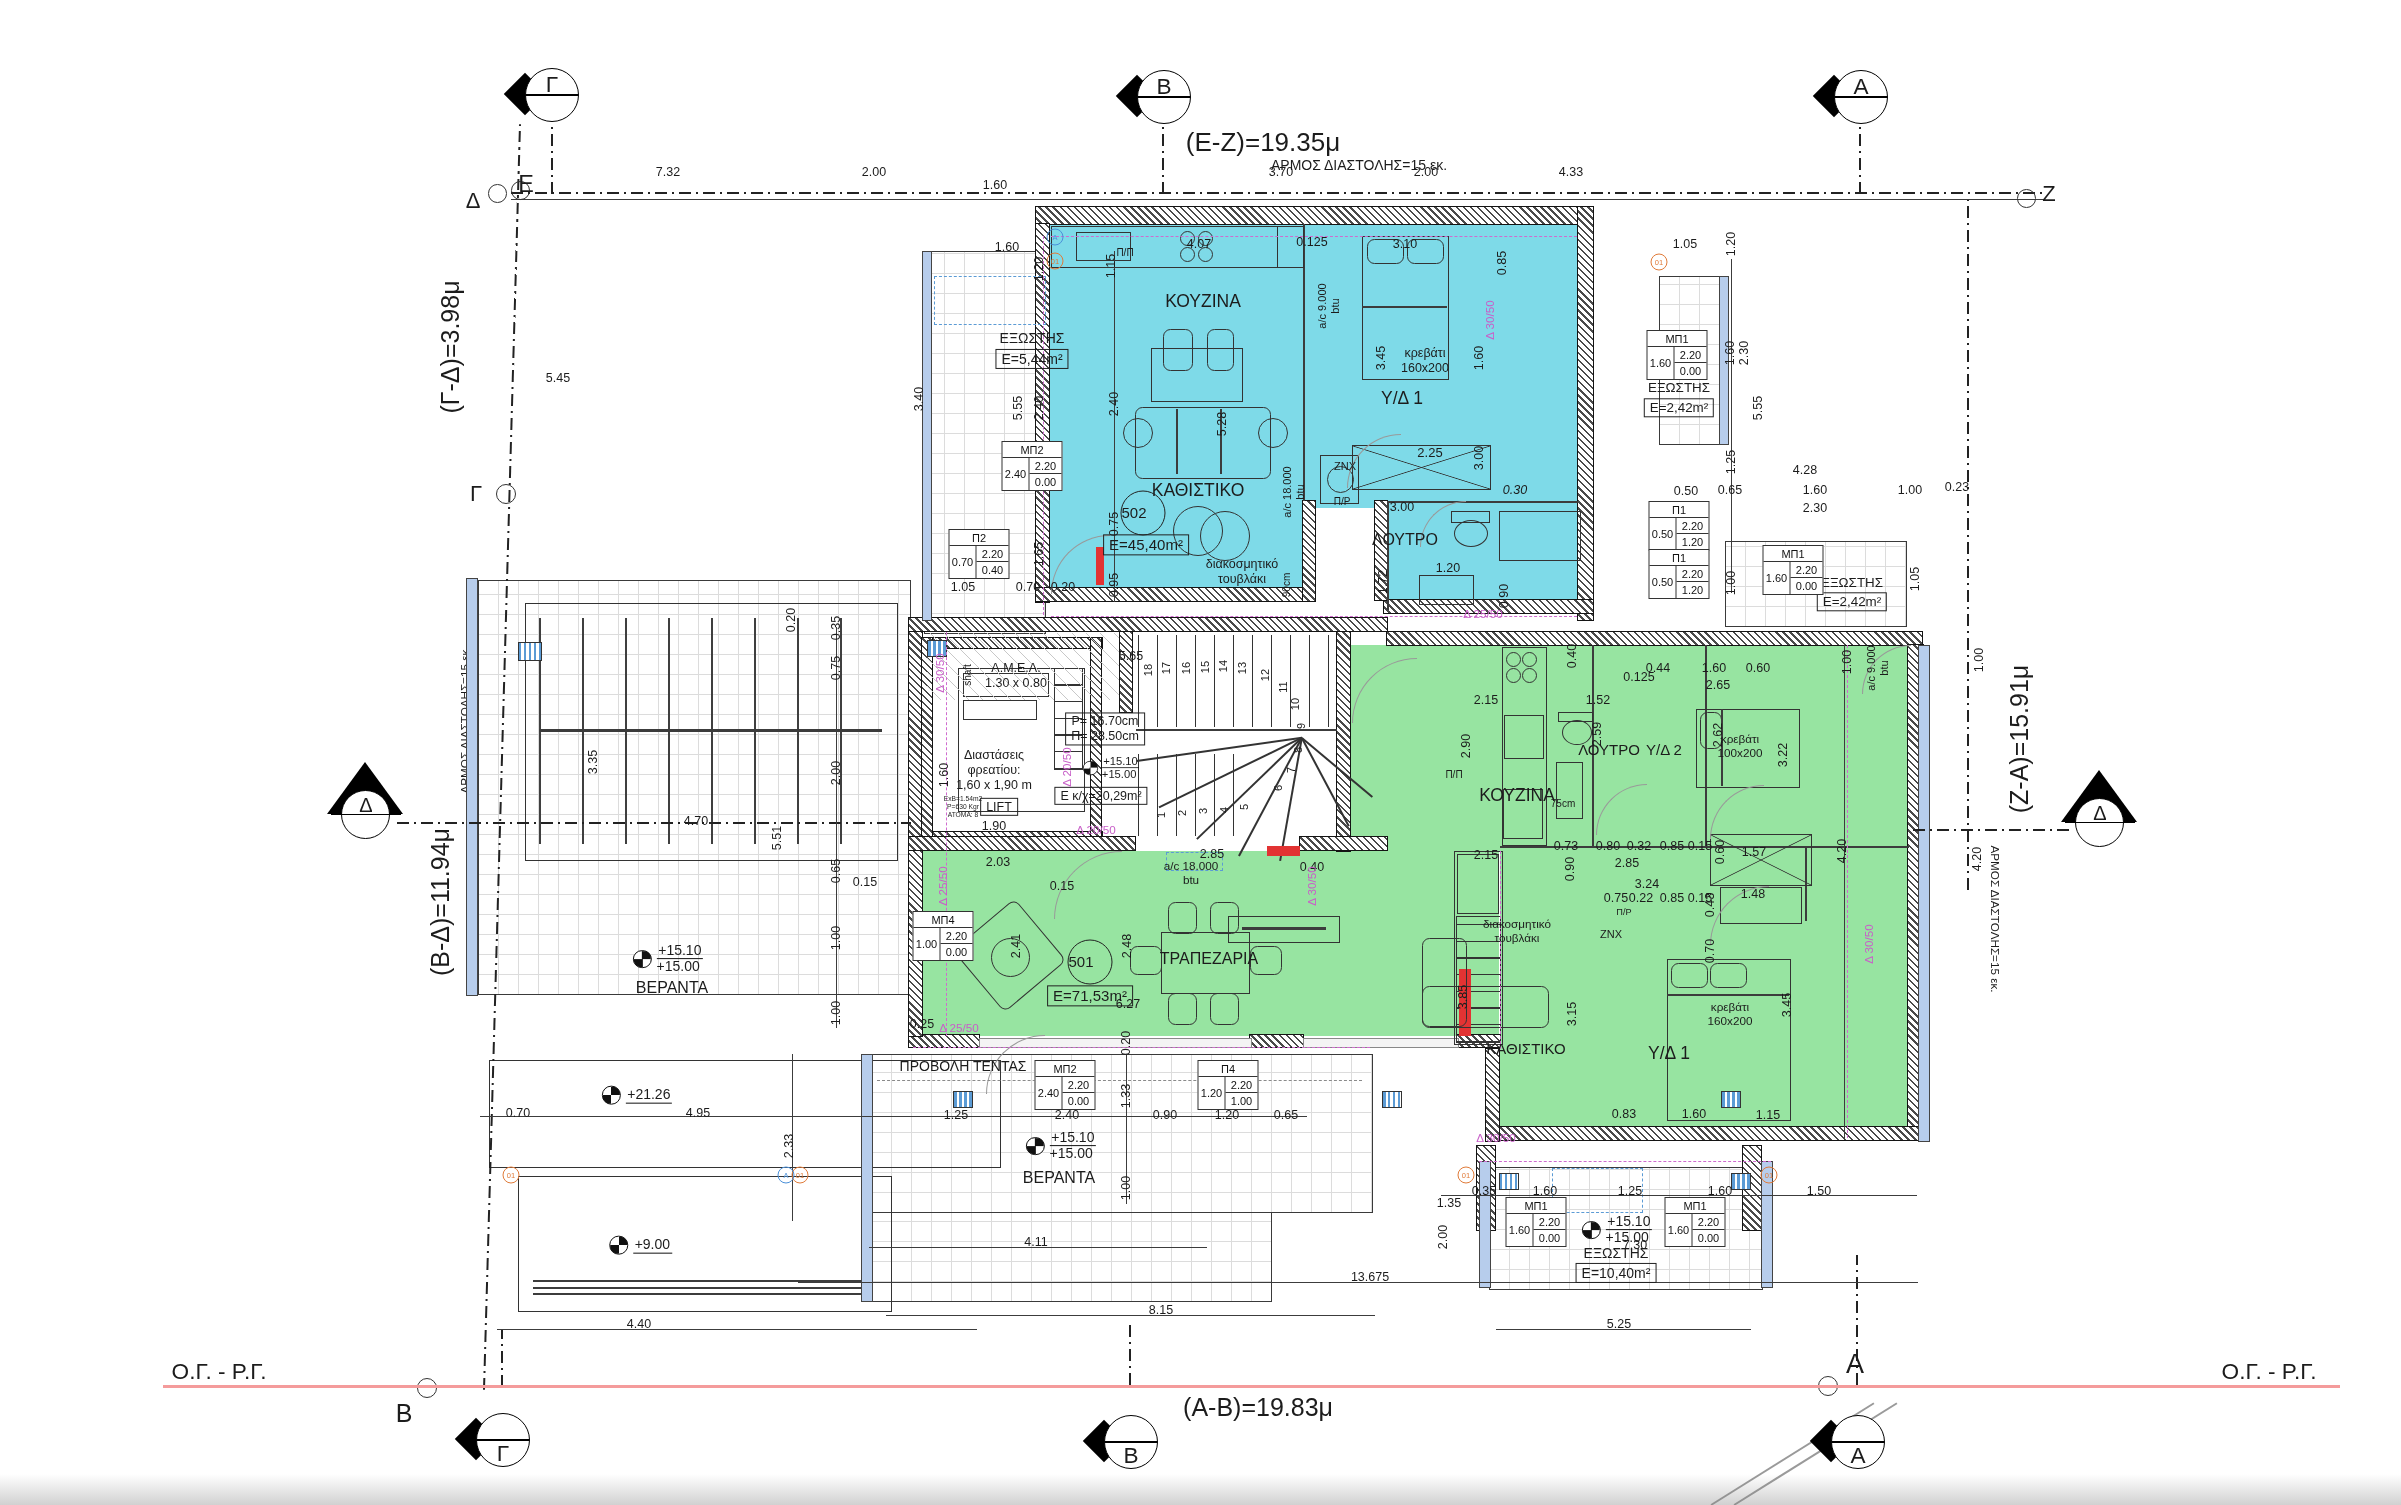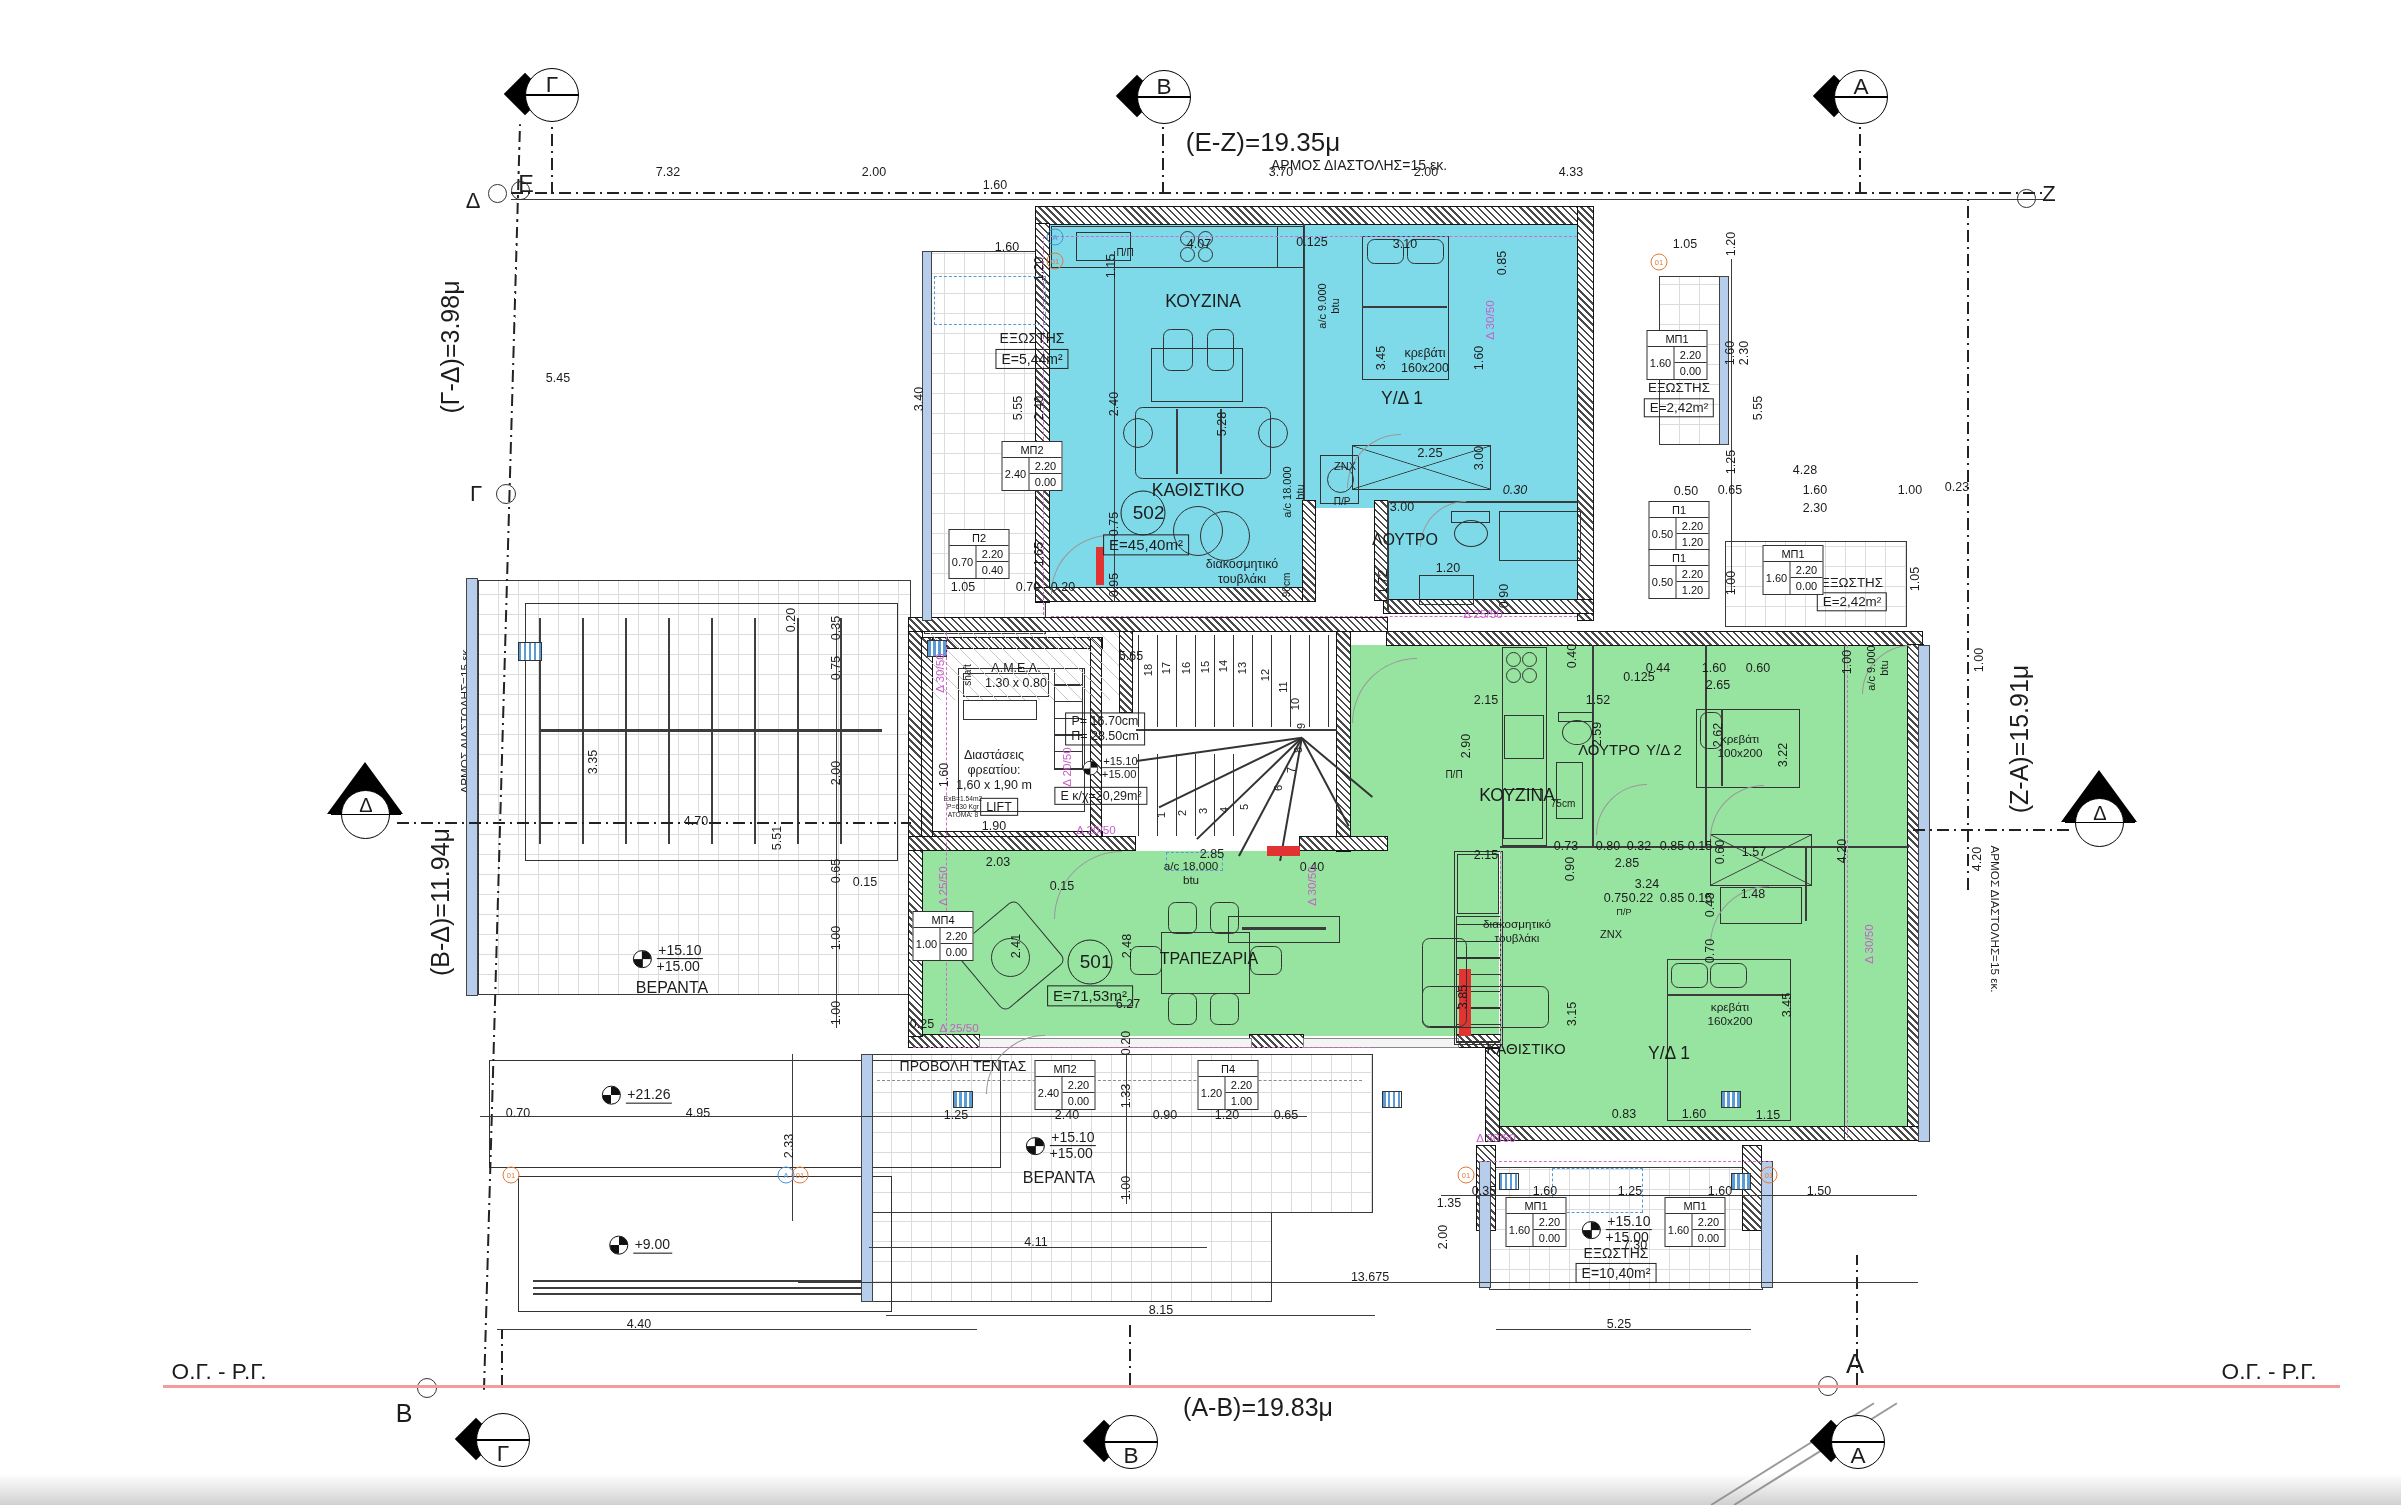--- a/index.html
+++ b/index.html
@@ -52,21 +52,21 @@
   .sm{position:absolute;transform:translate(-50%,-50%);width:92px;height:92px}
   .sm .dia{position:absolute;width:30px;height:30px;background:#000;left:5px;top:31px;transform:rotate(45deg)}
   .sm .cir{position:absolute;left:20px;top:20px;width:52px;height:52px;border:1.7px solid #000;border-radius:50%;background:#fff}
   .sm .cl{position:absolute;left:0;right:0;top:calc(50% - 0.8px);height:1.7px;background:#000}
   .sm .lt{position:absolute;left:0;width:100%;text-align:center;font-size:22.6px}
   .smu{position:absolute;transform:translate(-50%,-50%);width:84px;height:94px}
   .smu .tri{position:absolute;left:4.2px;top:0;width:0;height:0;border-left:38px solid transparent;border-right:38px solid transparent;border-bottom:52px solid #000}
   .smu .cir{position:absolute;left:18.4px;top:28px;width:47px;height:47px;border:1.7px solid #000;border-radius:50%;background:#fff}
   .smu .cl{position:absolute;left:-11.7px;right:-11.7px;top:calc(50% - 0.8px);height:1.7px;background:#000}
   .smu .lt{position:absolute;left:0;width:100%;top:3.3px;text-align:center;font-size:20px}
-  .badge{position:absolute;transform:translate(-50%,-50%);width:43px;height:43px;border:1.7px solid #222;border-radius:50%;text-align:right;line-height:42px;font-size:19px}
+  .badge{position:absolute;transform:translate(-50%,-50%);width:43px;height:43px;border:1.7px solid #222;border-radius:50%;text-align:left;line-height:42px;font-size:15px}
   .mc{position:absolute;transform:translate(-50%,-50%);border-radius:50%;text-align:center}
 </style>
 </head>
 <body>
 
 <div class="plan" id="plan">
   <div class="t" style="left:1263px;top:142px;font-size:26px">(E-Z)=19.35μ</div>
   <div class="t rot" style="left:451px;top:347px;font-size:25px">(Γ-Δ)=3.98μ</div>
   <div class="t rot" style="left:441px;top:902px;font-size:25px">(B-Δ)=11.94μ</div>
   <div class="t rot" style="left:2020px;top:739px;font-size:25px">(Z-A)=15.91μ</div>

